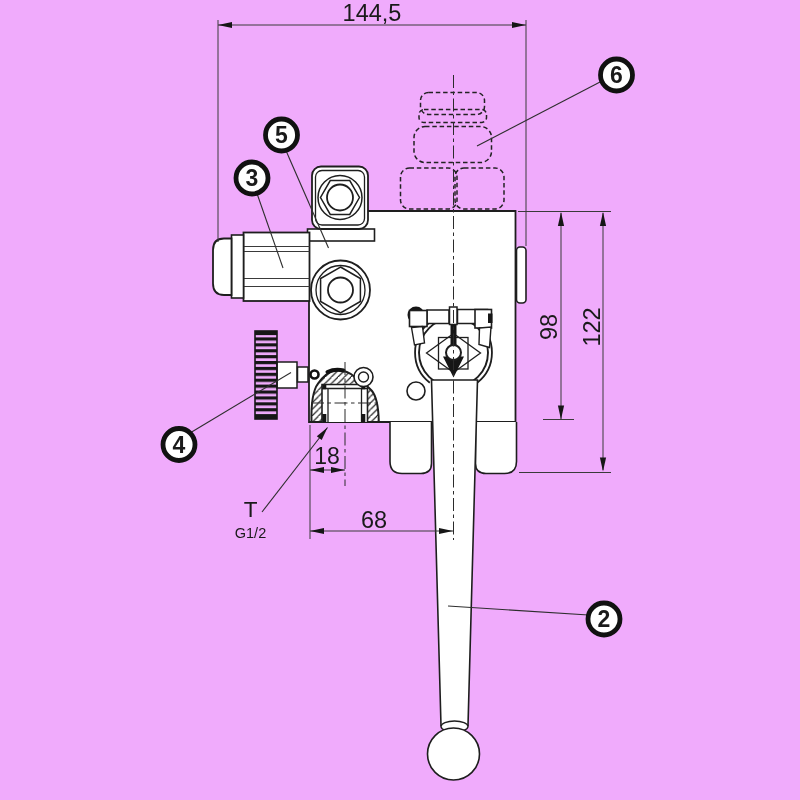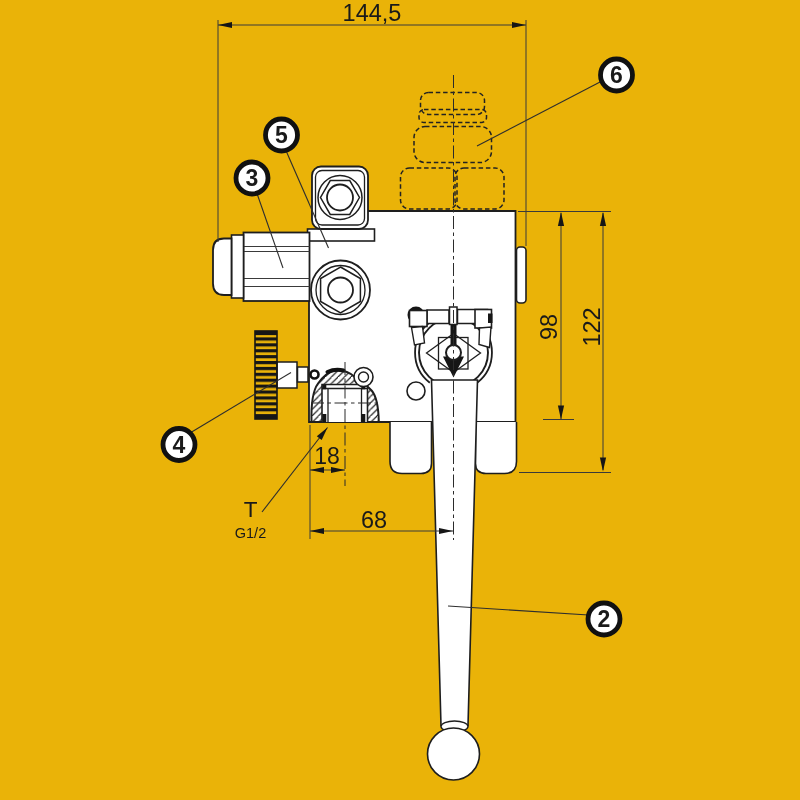--- a/index.html
+++ b/index.html
@@ -1,16 +1,16 @@
 <!DOCTYPE html>
 <html><head>
 <meta charset="utf-8">
 <style>
   html,body{margin:0;padding:0;background:#ffffff;}
-  .canvas{position:relative;width:800px;height:800px;background:#eab308;overflow:hidden;}
+  .canvas{position:relative;width:800px;height:800px;background:#f0abfc;overflow:hidden;}
   svg{display:block;}
   text{font-family:"Liberation Sans", sans-serif;fill:#1a1a1a;}
   .dimtxt{font-size:23.5px;}
   .dimtxt-sm{font-size:23px;}
   .porttxt{font-size:22.5px;}
   .threadtxt{font-size:14.5px;}
   .callout-num{font-size:23px;font-weight:600;}
   .ln{fill:none;stroke:#1e1e1e;stroke-width:1.8;}
   .ln15{fill:none;stroke:#1e1e1e;stroke-width:1.5;}
   .ln13{fill:none;stroke:#1e1e1e;stroke-width:1.3;}

